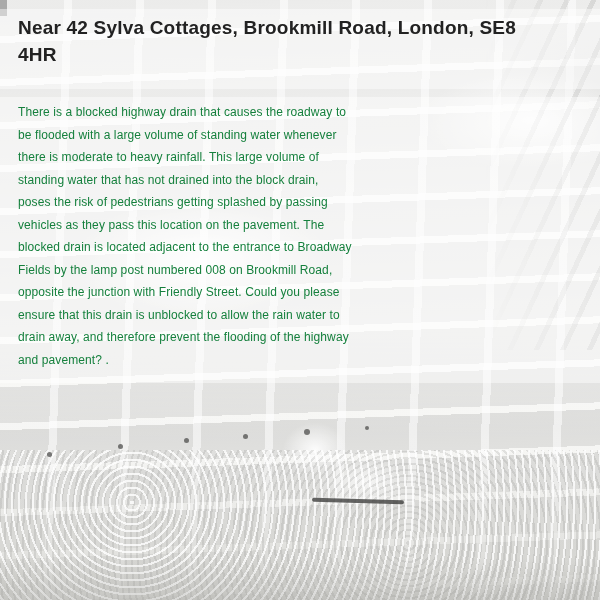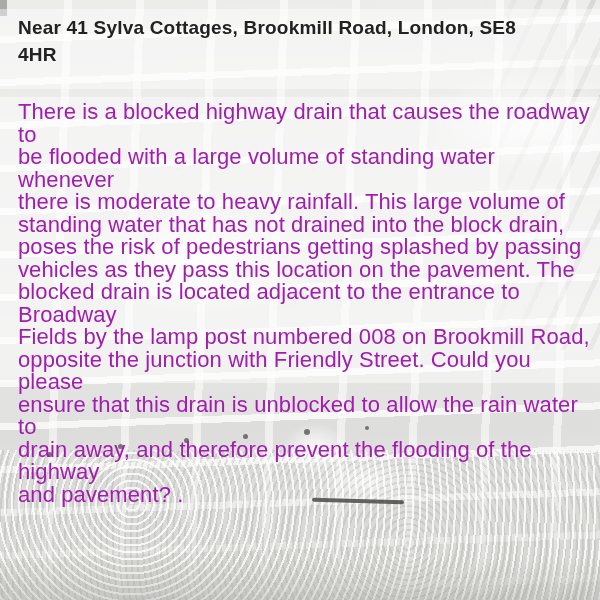--- a/index.html
+++ b/index.html
@@ -142,24 +142,24 @@
     white-space: pre-line;
     letter-spacing: 0.2px;
   }
 
   .report-description {
     position: absolute;
     left: 18px;
     top: 101px;
     width: 575px;
     margin: 0;
-    font-size: 22px;
+    font-size: 12px;
     line-height: 22.5px;
     font-weight: normal;
-    color: #a21caf;
+    color: #15803d;
     white-space: pre-line;
     letter-spacing: 0.1px;
   }
 </style>
 </head>
 <body>
 
 <div class="canvas">
 
   <div class="wall"></div>
@@ -173,21 +173,21 @@
   <div class="speck s3"></div>
   <div class="speck s4"></div>
   <div class="speck s5"></div>
   <div class="speck s6"></div>
   <div class="crack-line"></div>
   <div class="corner-smudge"></div>
 
   <div class="panel title-panel"></div>
   <div class="panel body-panel"></div>
 
-  <h1 class="report-title">Near 41 Sylva Cottages, Brookmill Road, London, SE8
+  <h1 class="report-title">Near 42 Sylva Cottages, Brookmill Road, London, SE8
 4HR</h1>
 
   <p class="report-description">There is a blocked highway drain that causes the roadway to
 be flooded with a large volume of standing water whenever
 there is moderate to heavy rainfall. This large volume of
 standing water that has not drained into the block drain,
 poses the risk of pedestrians getting splashed by passing
 vehicles as they pass this location on the pavement. The
 blocked drain is located adjacent to the entrance to Broadway
 Fields by the lamp post numbered 008 on Brookmill Road,

